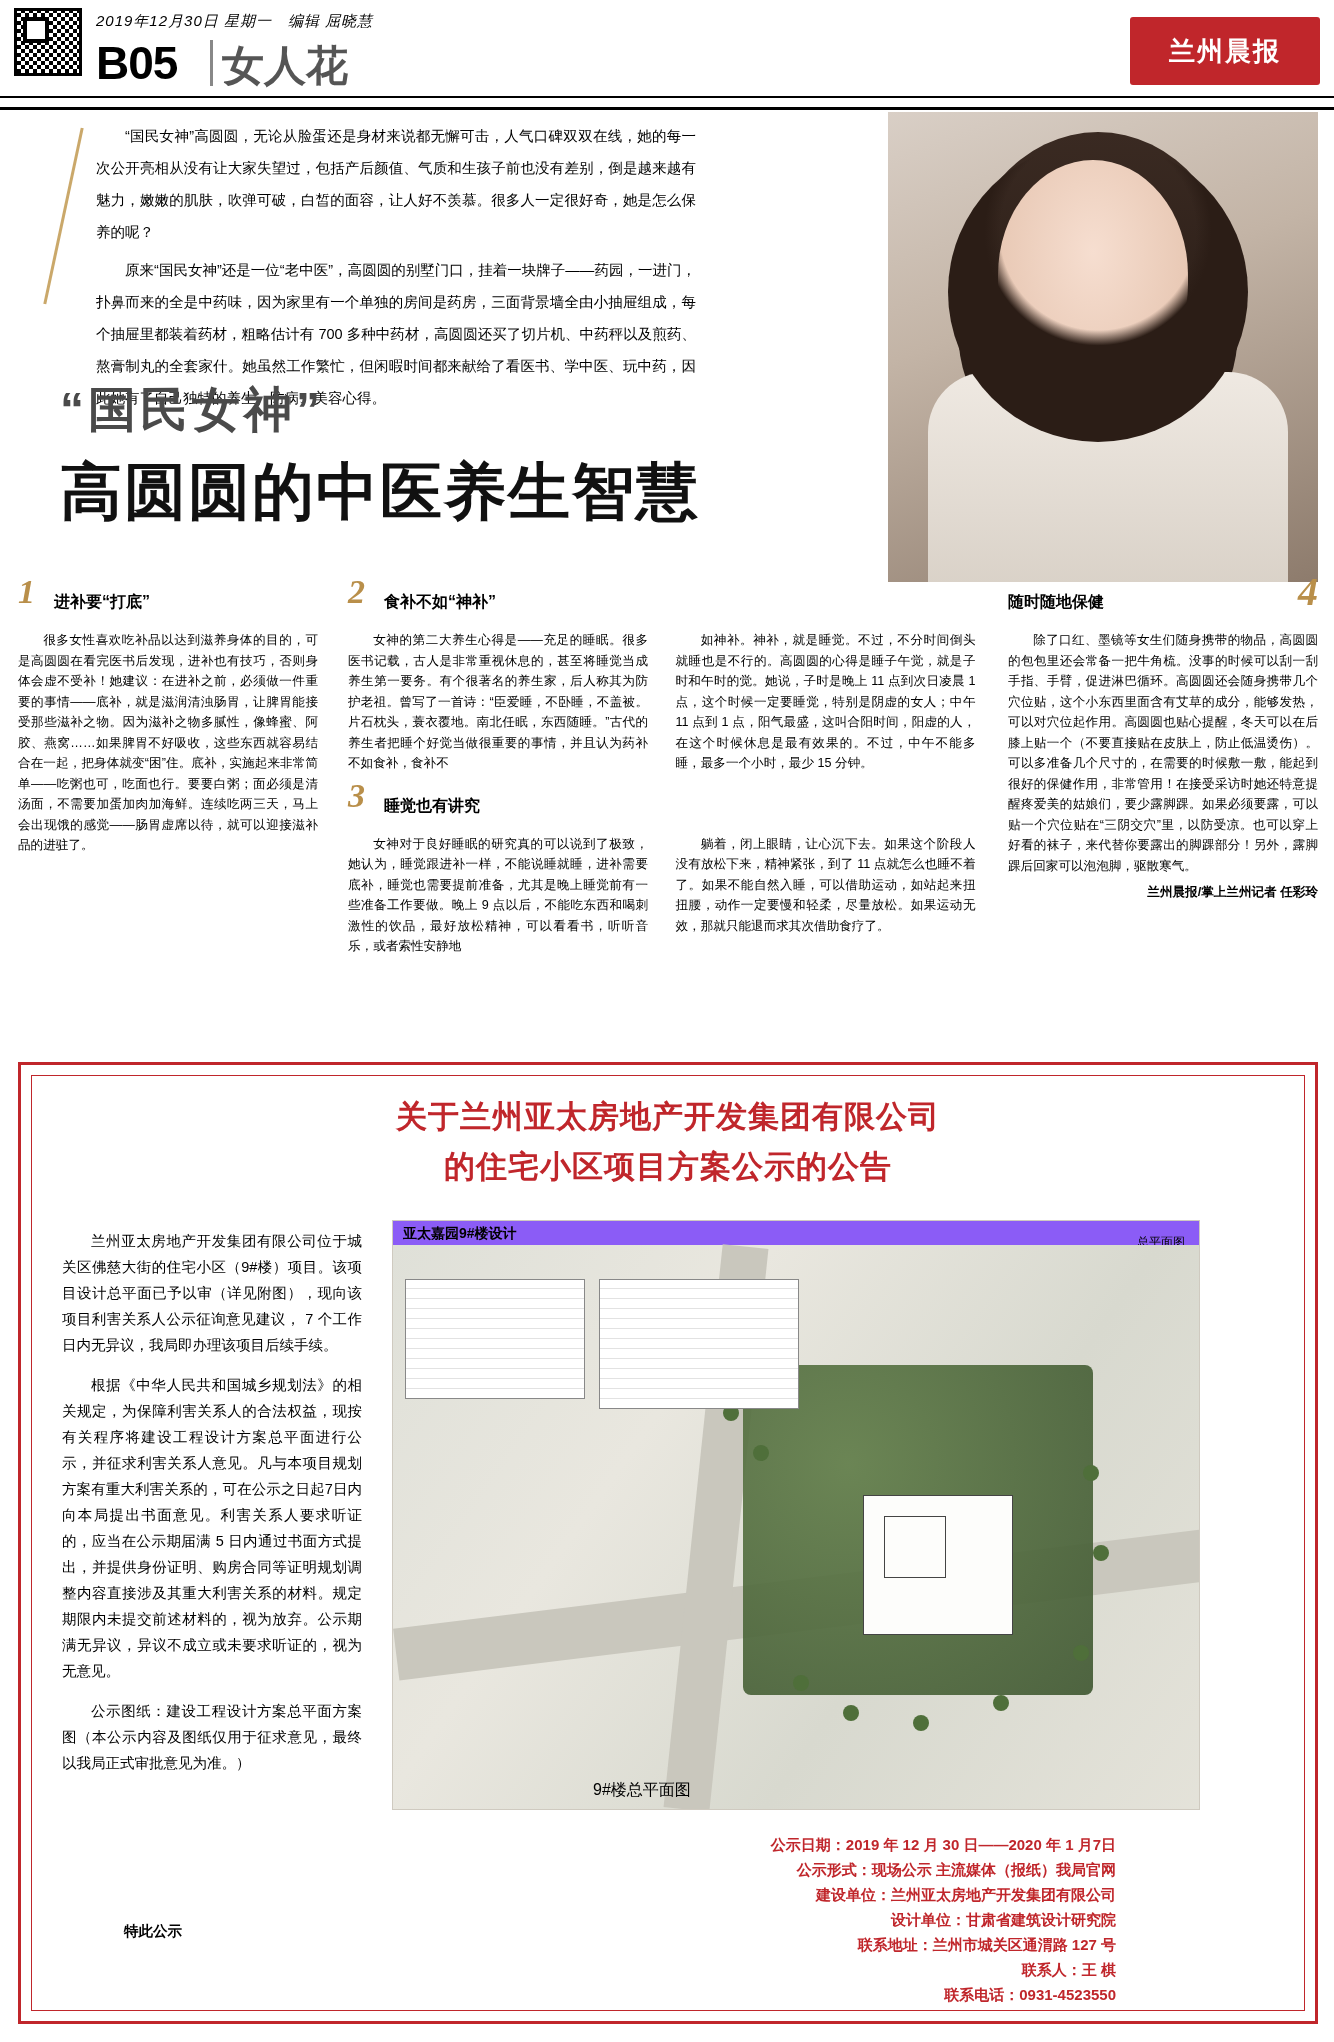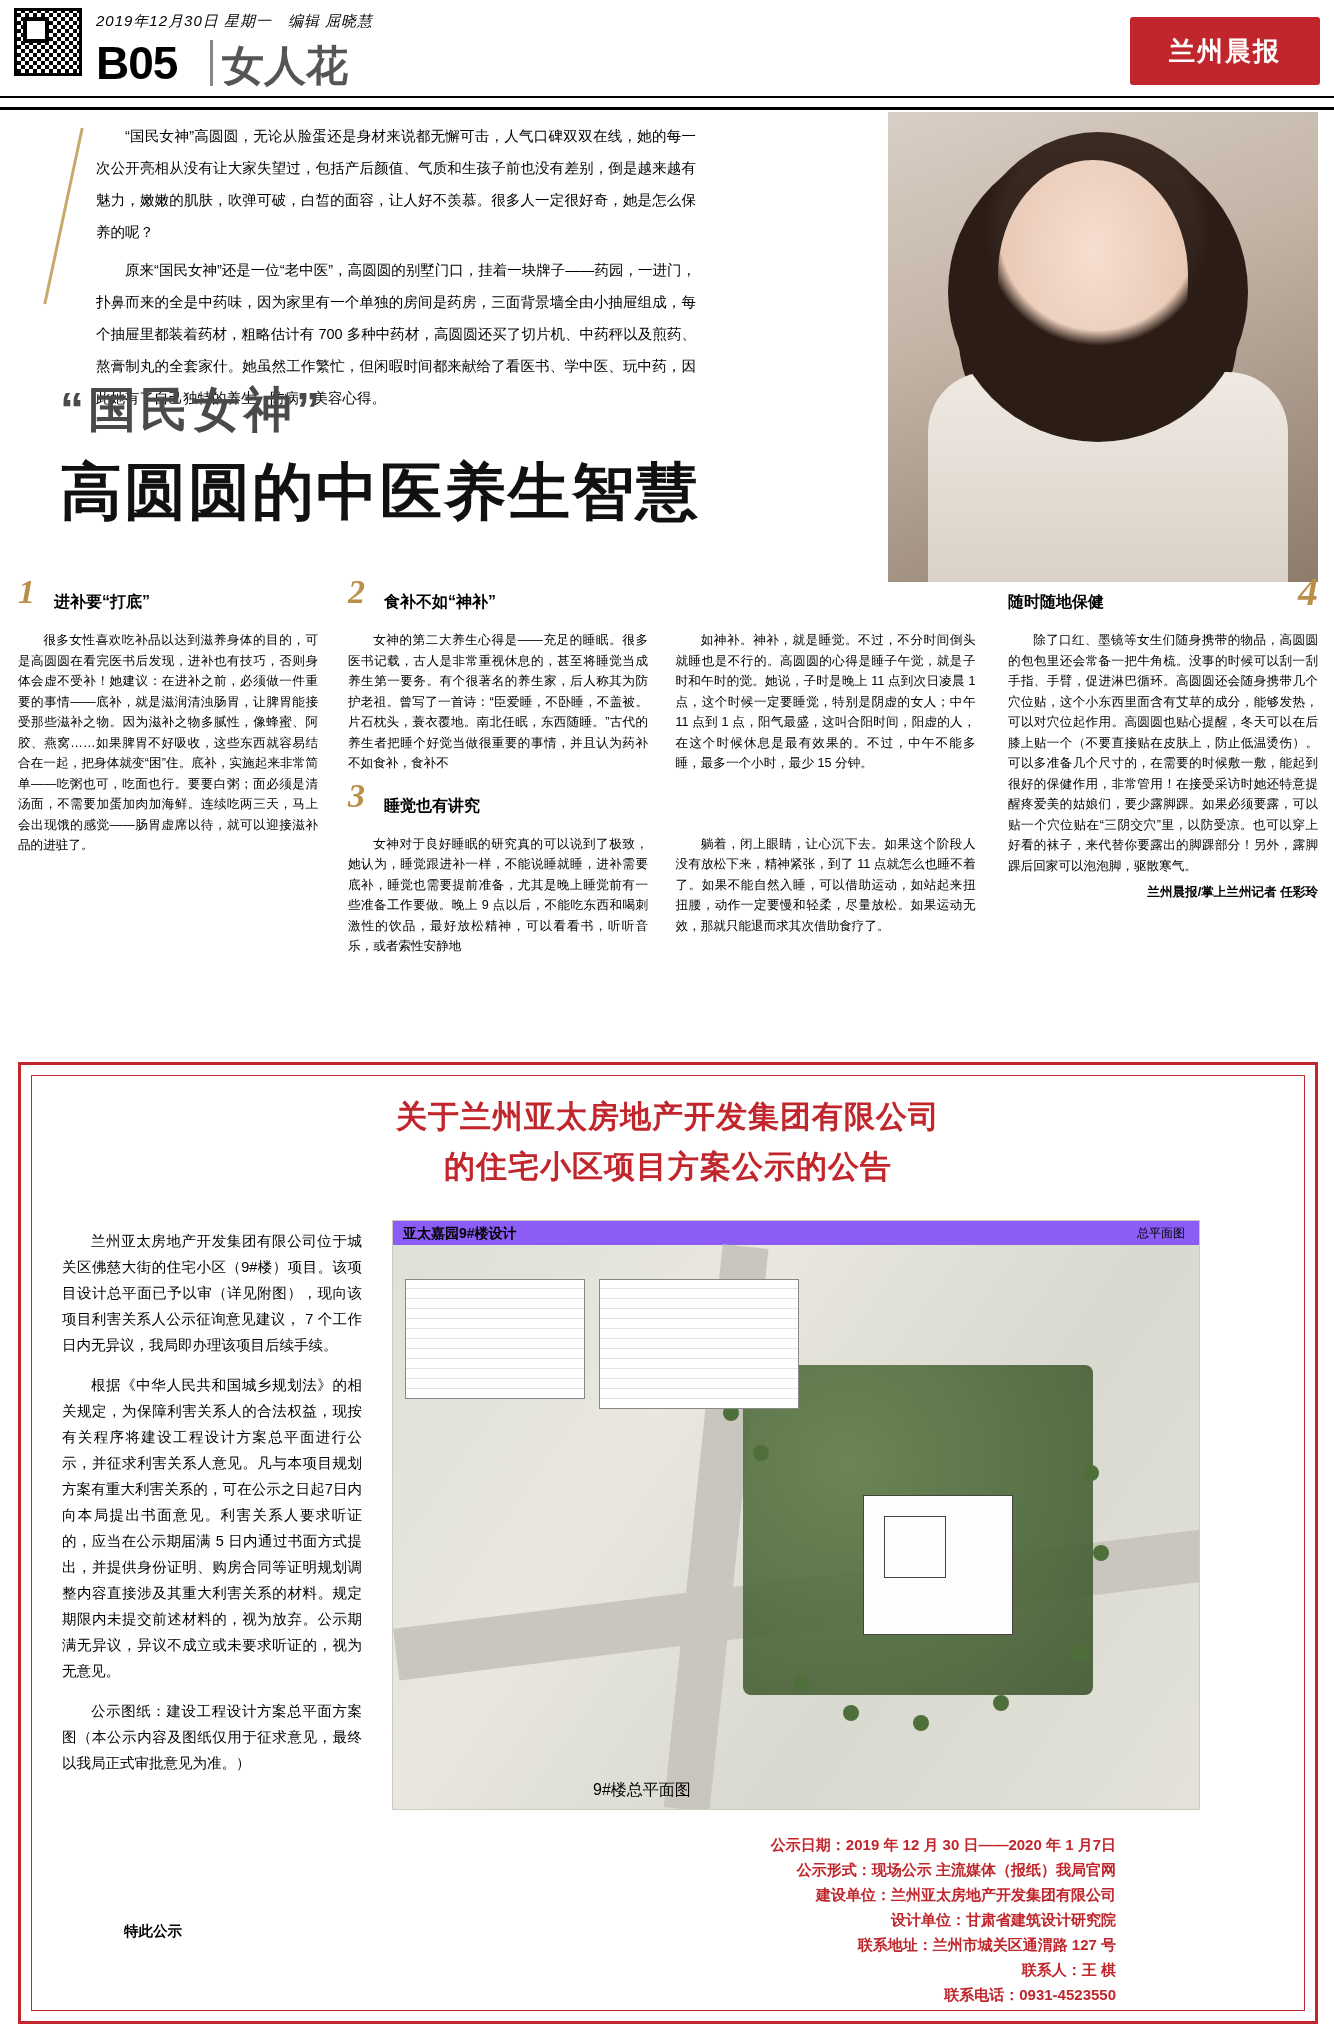--- a/index.html
+++ b/index.html
@@ -153,21 +153,21 @@
   }
   .ann-body p { margin:0 0 14px 0; text-indent:2em; }
 
   
   .figure {
     position:absolute; left:360px; top:144px; width:808px; height:590px;
     background:#8b5cf6; border:1px solid #cfcac0; overflow:hidden;
   }
   .fig-cap-l { position:absolute; left:10px; top:4px; font-size:14px; font-weight:bold;
                font-family:"Liberation Sans",sans-serif; }
-  .fig-cap-r { position:absolute; right:14px; top:4px; font-size:12px;
+  .fig-cap-r { position:absolute; right:14px; top:13px; font-size:12px;
                font-family:"Liberation Serif",serif; }
   .fig-cap-b { position:absolute; left:200px; bottom:8px; font-size:16px;
                font-family:"Liberation Sans",sans-serif; }
   .plan-bg {
     position:absolute; left:0; top:24px; width:880px; height:566px;
     background:
       linear-gradient(125deg, #dfe0d8 0%, #e9e7df 30%, #d8d9cf 60%, #e6e4db 100%);
   }
   .road {
     position:absolute; background:#c9c7bd;

